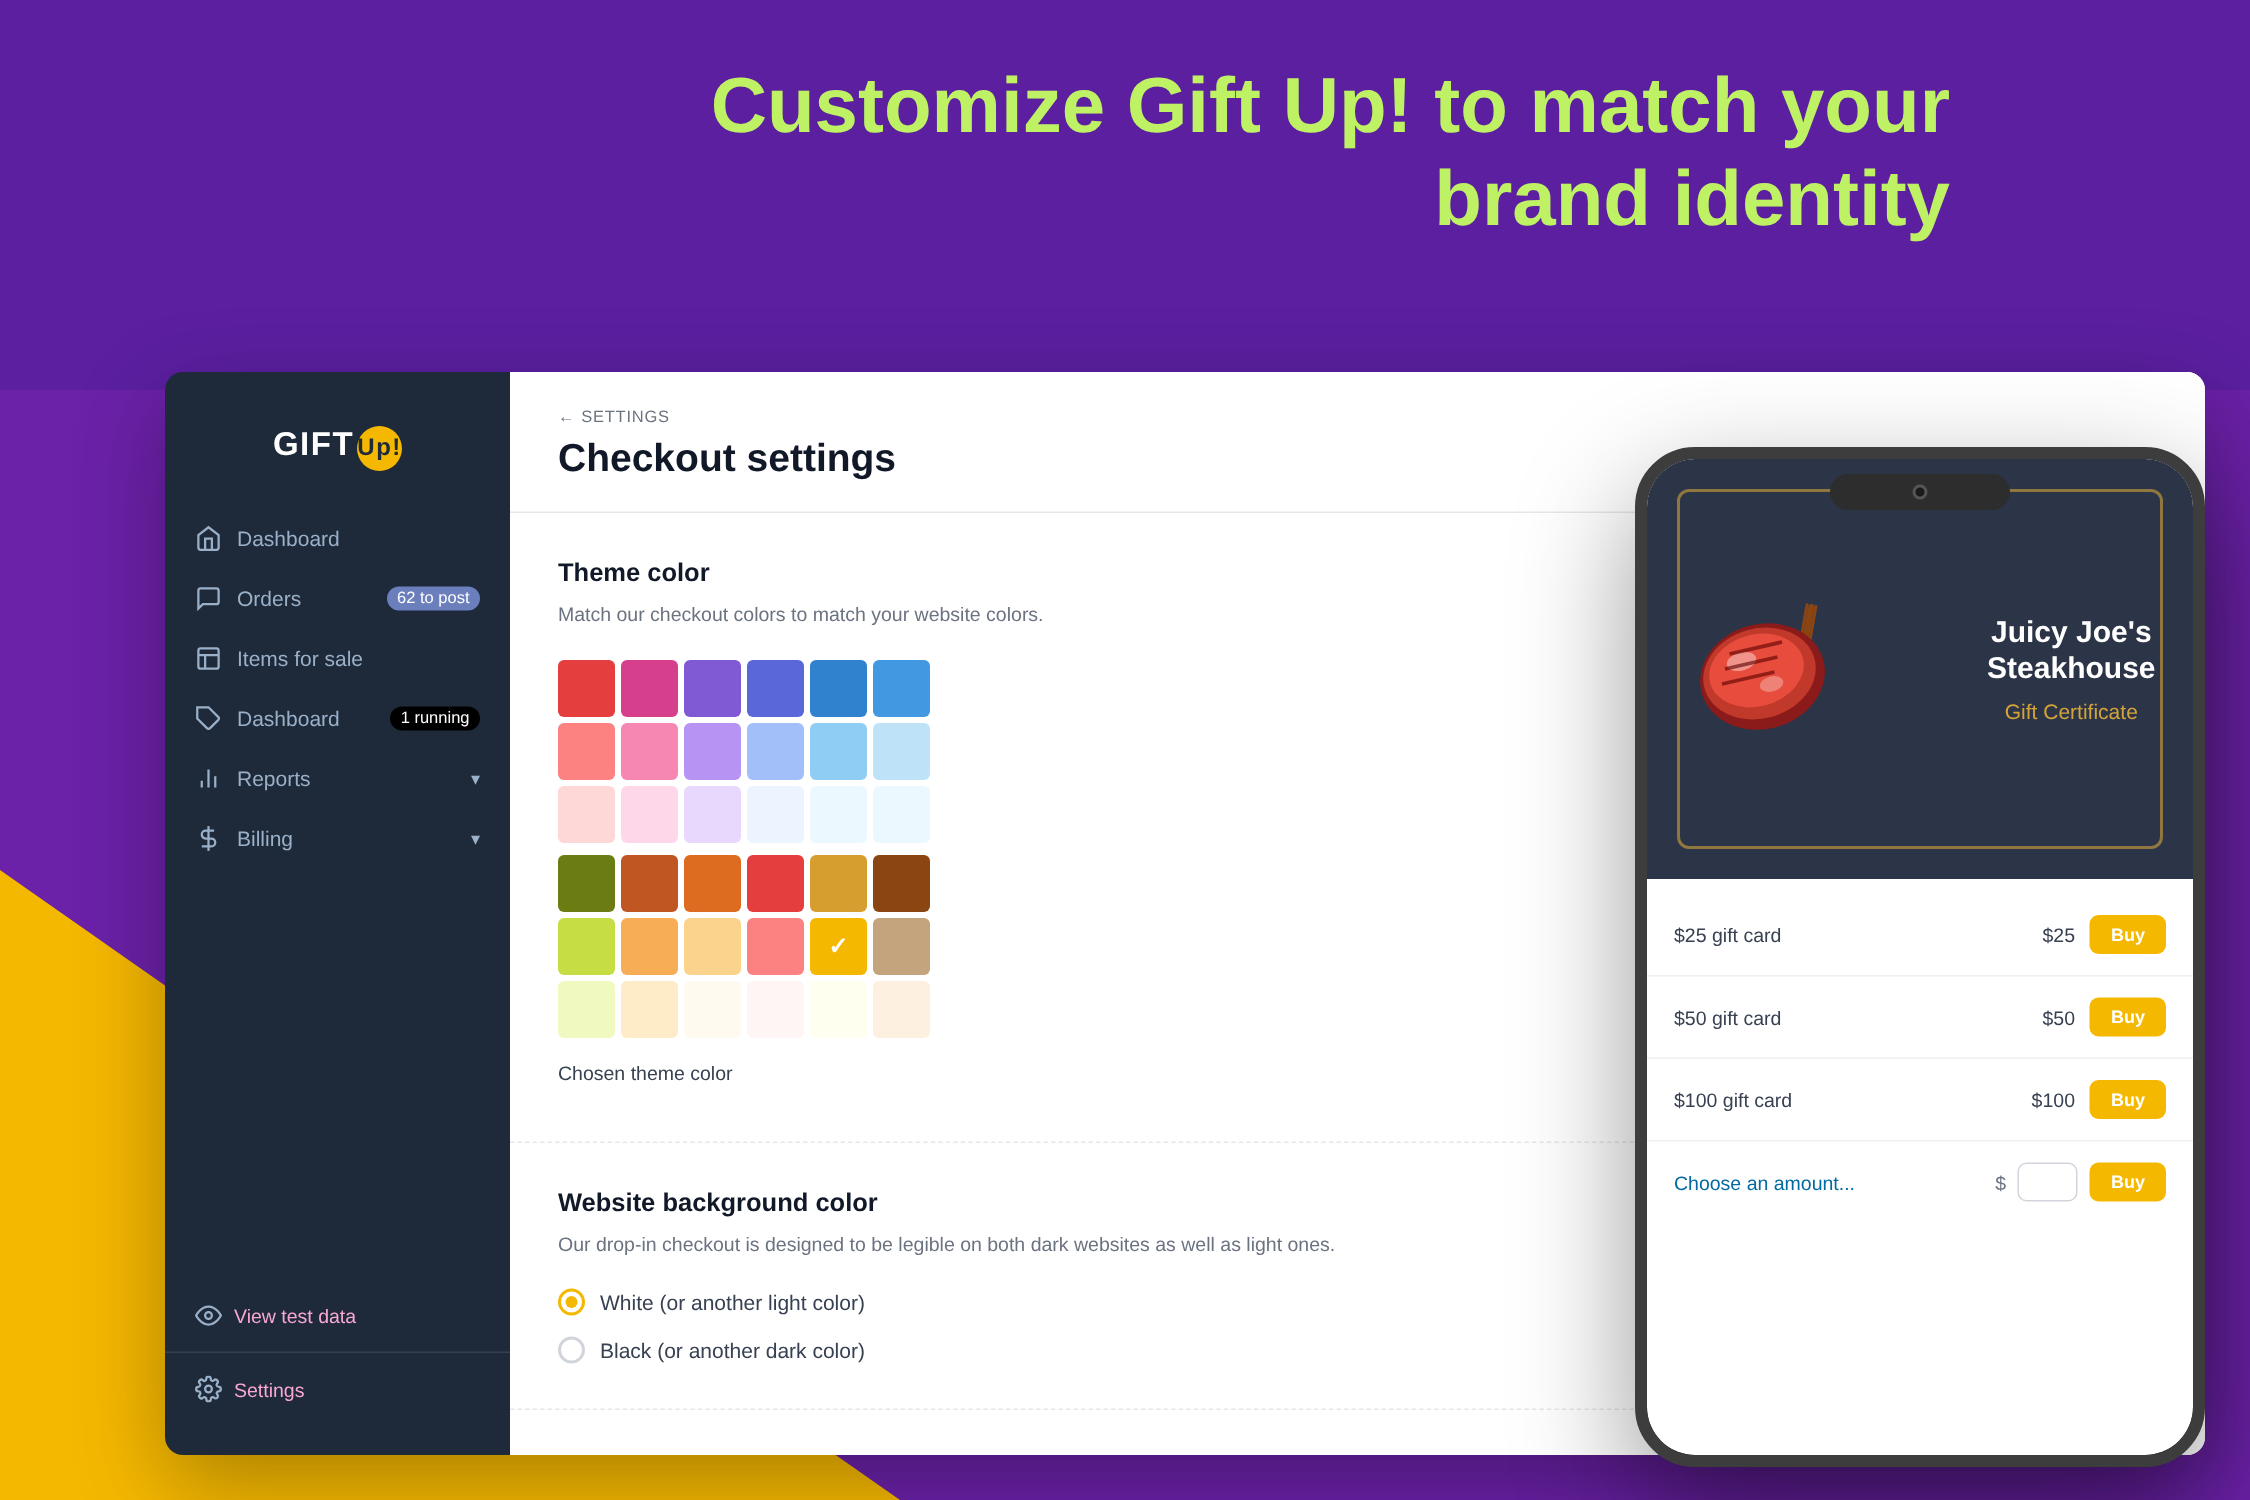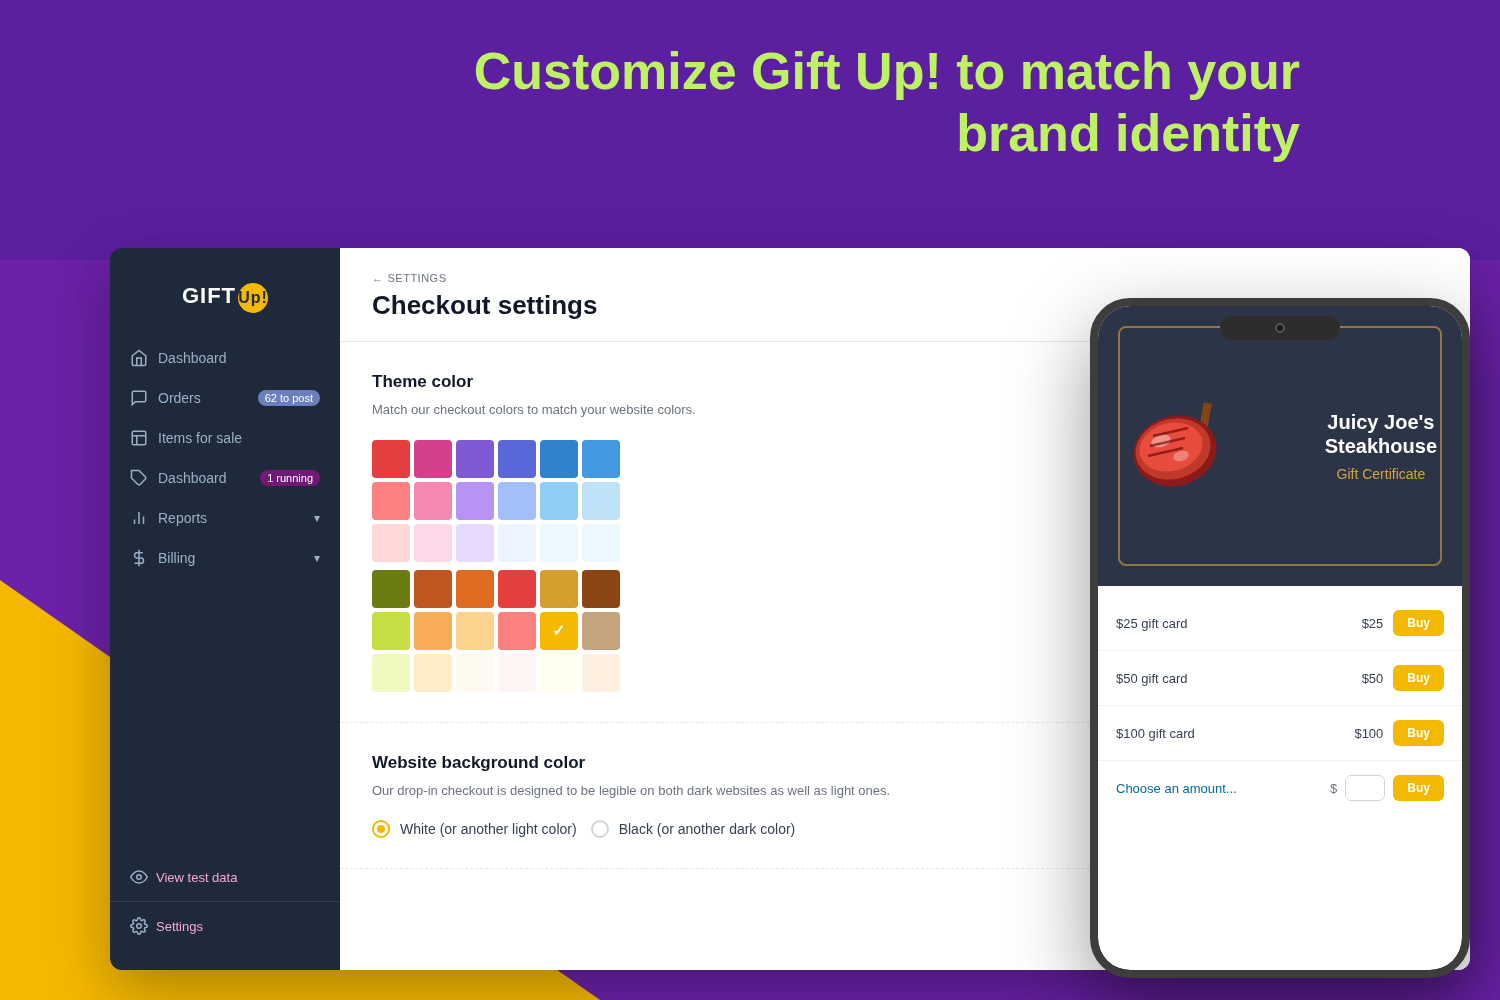--- a/index.html
+++ b/index.html
@@ -122,21 +122,21 @@
     .nav-badge {
       background: #6b7fbd;
       color: white;
       font-size: 11px;
       border-radius: 10px;
       padding: 2px 7px;
       margin-left: auto;
     }
 
     .nav-badge-green {
-      background: #701a75;
+      background: #000000;
       color: white;
       font-size: 11px;
       border-radius: 10px;
       padding: 2px 7px;
       margin-left: auto;
     }
 
     .nav-chevron {
       margin-left: auto;
       color: #9ab0c8;
@@ -252,20 +252,21 @@
       border-radius: 6px;
       padding: 8px 12px;
       font-size: 13px;
       color: #374151;
       width: 260px;
     }
 
     
     .radio-group {
       display: flex;
+      flex-direction: column;
       gap: 14px;
     }
 
     .radio-item {
       display: flex;
       align-items: center;
       gap: 10px;
       font-size: 14px;
       color: #374151;
       cursor: pointer;
@@ -640,20 +641,21 @@
             <div class="color-swatch" style="background:#fffff0;"></div>
           </div>
 
           <div class="color-column">
             <div class="color-swatch" style="background:#8b4513;"></div>
             <div class="color-swatch" style="background:#c4a47c;"></div>
             <div class="color-swatch" style="background:#fdf0e0;"></div>
           </div>
         </div>
 
+        <div class="chosen-color-label">Chosen theme color</div>
       </div>
 
       <div class="settings-section">
         <h2 class="section-title">Website background color</h2>
         <p class="section-desc">Our drop-in checkout is designed to be legible on both dark websites as well as light ones.</p>
 
         <div class="radio-group">
           <div class="radio-item">
             <div class="radio-circle selected"></div>
             <span>White (or another light color)</span>

